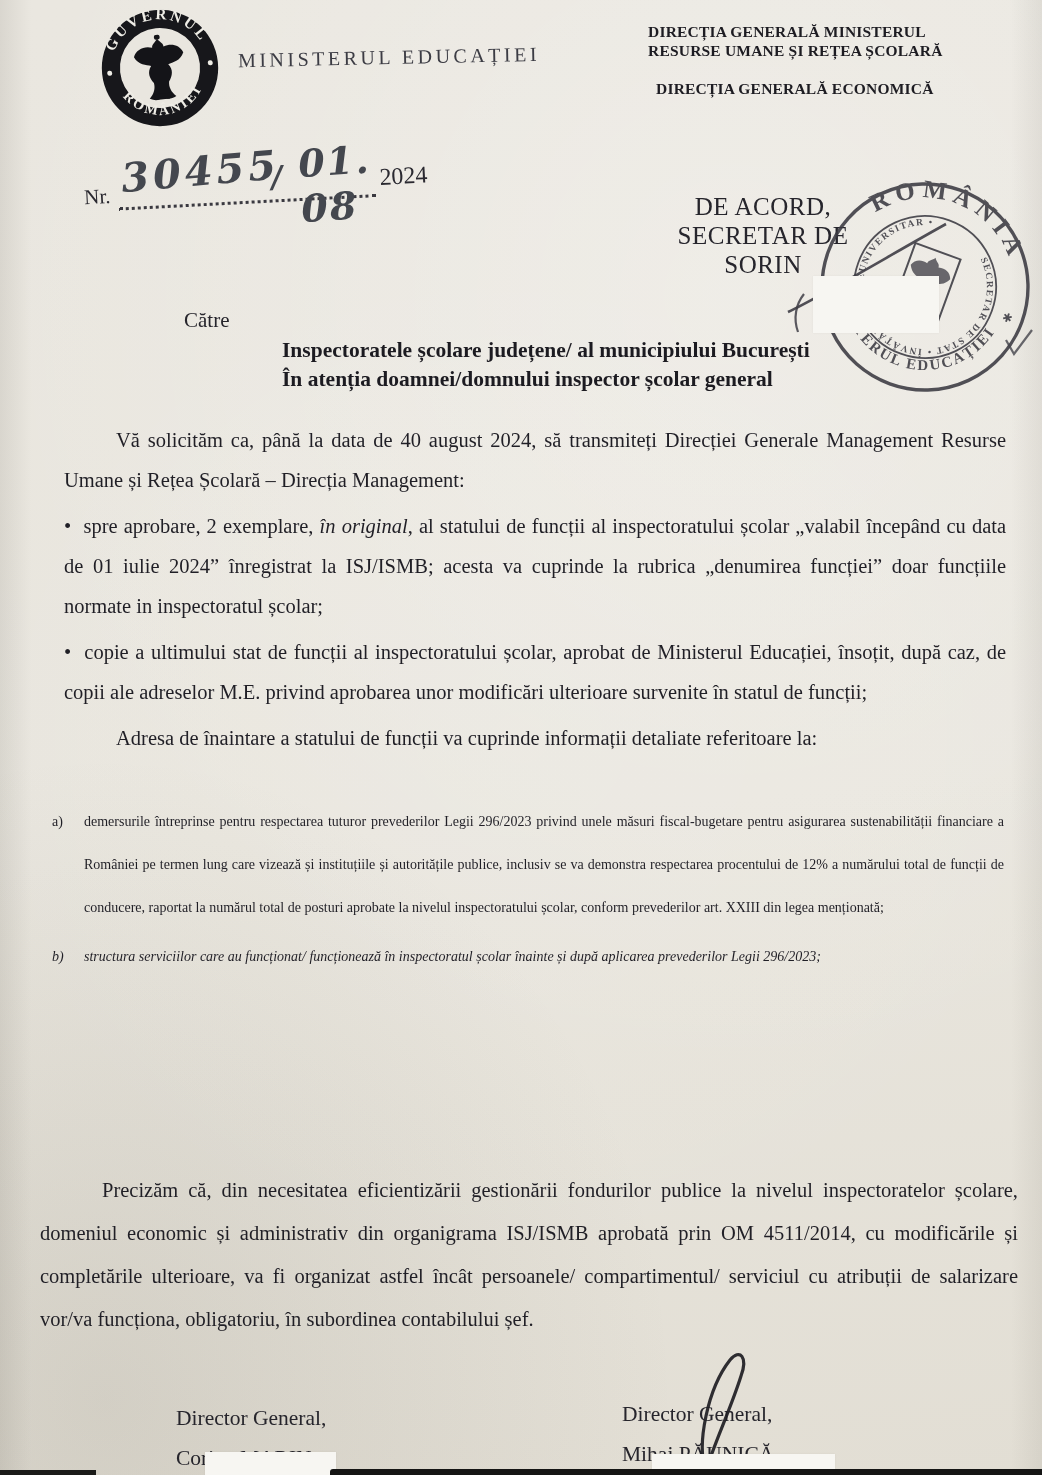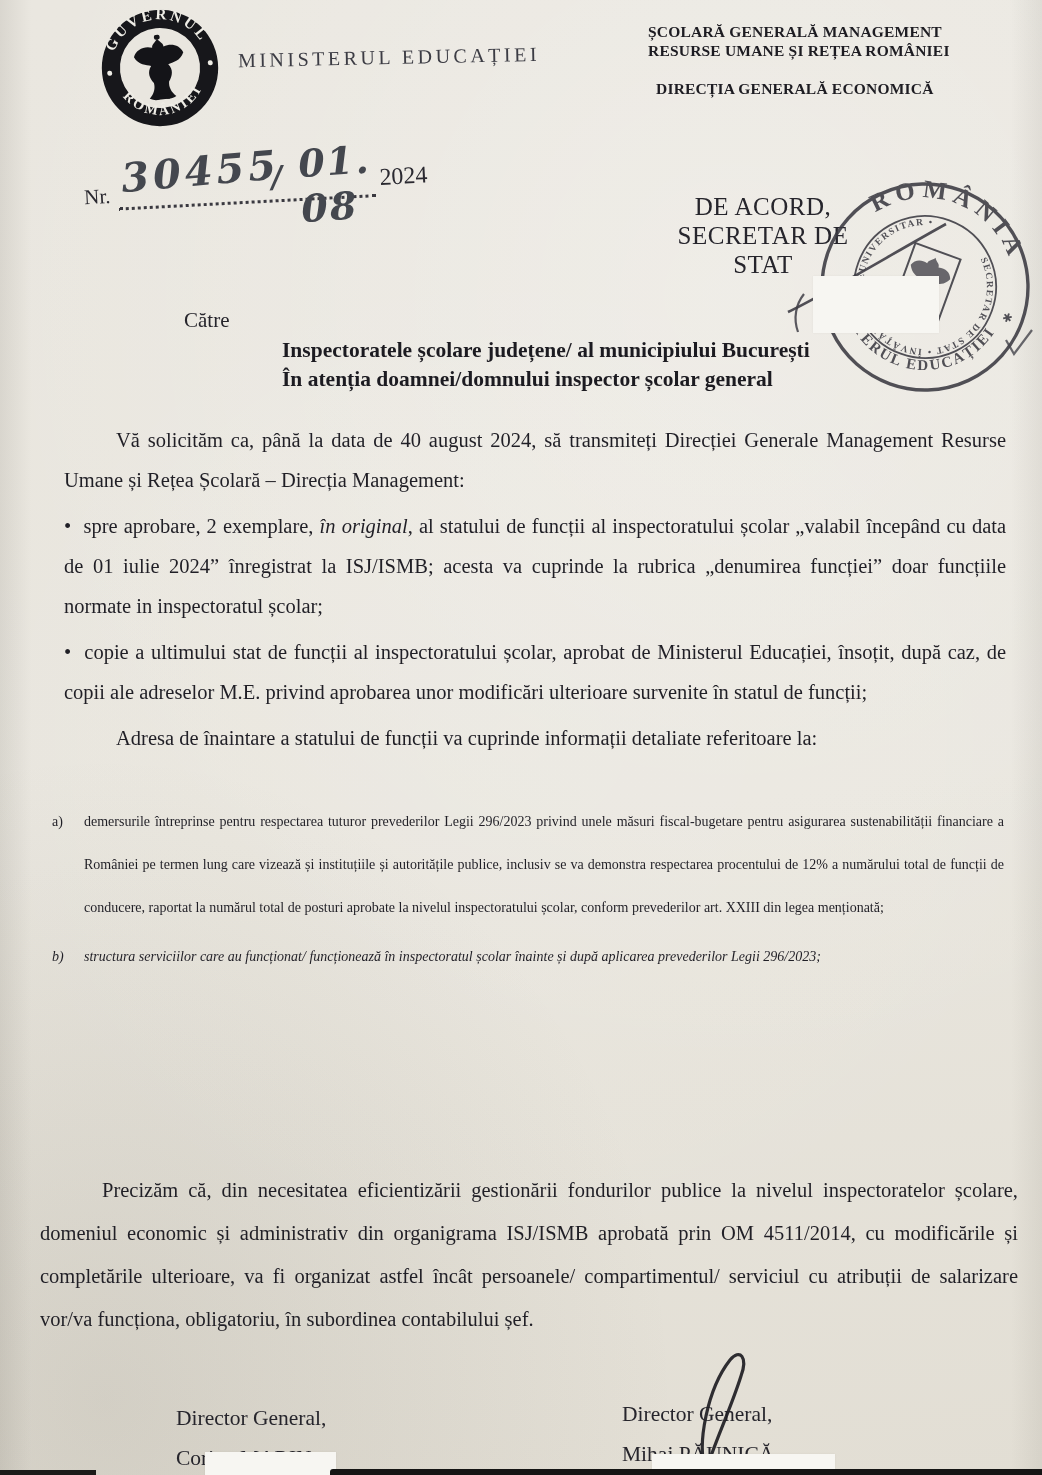--- a/index.html
+++ b/index.html
@@ -104,37 +104,37 @@
     <g fill="#141418">
       <path d="M65 34 c-2 4 -6 5 -6 9 c-8 -3 -17 0 -20 8 c4 9 12 9 17 11 c-5 6 -3 13 1 18 c1 6 -1 11 -6 16 c6 3 10 3 14 -1 c4 4 8 4 14 1 c-5 -5 -7 -10 -6 -16 c4 -5 6 -12 1 -18 c5 -2 13 -2 17 -11 c-3 -8 -12 -11 -20 -8 c0 -4 -4 -5 -6 -9 z"></path>
       <rect x="62" y="30" width="6" height="5" rx="2"></rect>
       <path d="M55 92 h20 l-3 6 h-14 z"></path>
     </g>
   </svg>
 
   <div class="ministry-name">MINISTERUL EDUCAȚIEI</div>
 
   <div class="dept-block">
-    <div>ȘCOLARĂ GENERALĂ MANAGEMENT</div>
-    <div>RESURSE UMANE ȘI REȚEA ROMÂNIEI</div>
+    <div>DIRECȚIA GENERALĂ MINISTERUL</div>
+    <div>RESURSE UMANE ȘI REȚEA ȘCOLARĂ</div>
   </div>
   <div class="dept-econ">DIRECȚIA GENERALĂ ECONOMICĂ</div>
 
   <div class="nr-line">
     <span class="nr-label">Nr.</span>
     <span class="nr-dots"></span>
     <span class="hand nr-number">30455</span>
     <span class="hand nr-slash">/</span>
     <span class="hand nr-date">01. 08</span>
     <span class="nr-year">2024</span>
   </div>
 
   <div class="approval">
     <div>DE ACORD,</div>
-    <div>SECRETAR DE STAT</div>
+    <div>SECRETAR DE SORIN</div>
   </div>
 
   <svg class="stamp" viewBox="0 0 230 230">
     <g transform="rotate(20 115 115)" stroke="#3b3a42" fill="none">
       <circle cx="115" cy="115" r="103" stroke-width="3.4"></circle>
       <circle cx="115" cy="115" r="71" stroke-width="1.8"></circle>
       <defs>
         <path id="stampTop" d="M 26 115 A 89 89 0 1 1 204 115"></path>
         <path id="stampBottom" d="M 32 115 A 83 83 0 0 0 198 115"></path>
         <path id="stampInner" d="M 115 53 A 62 62 0 1 1 114.9 53"></path>

